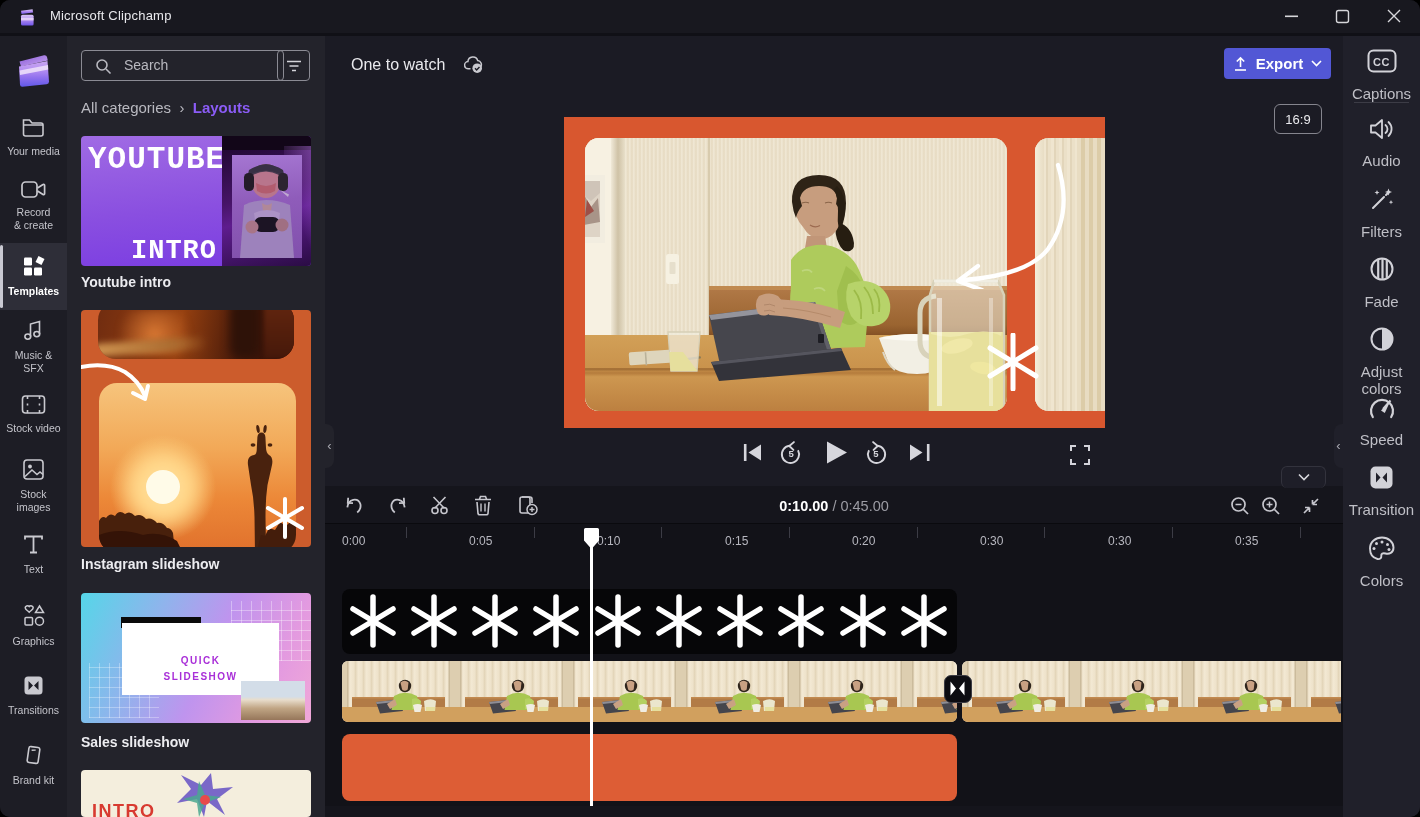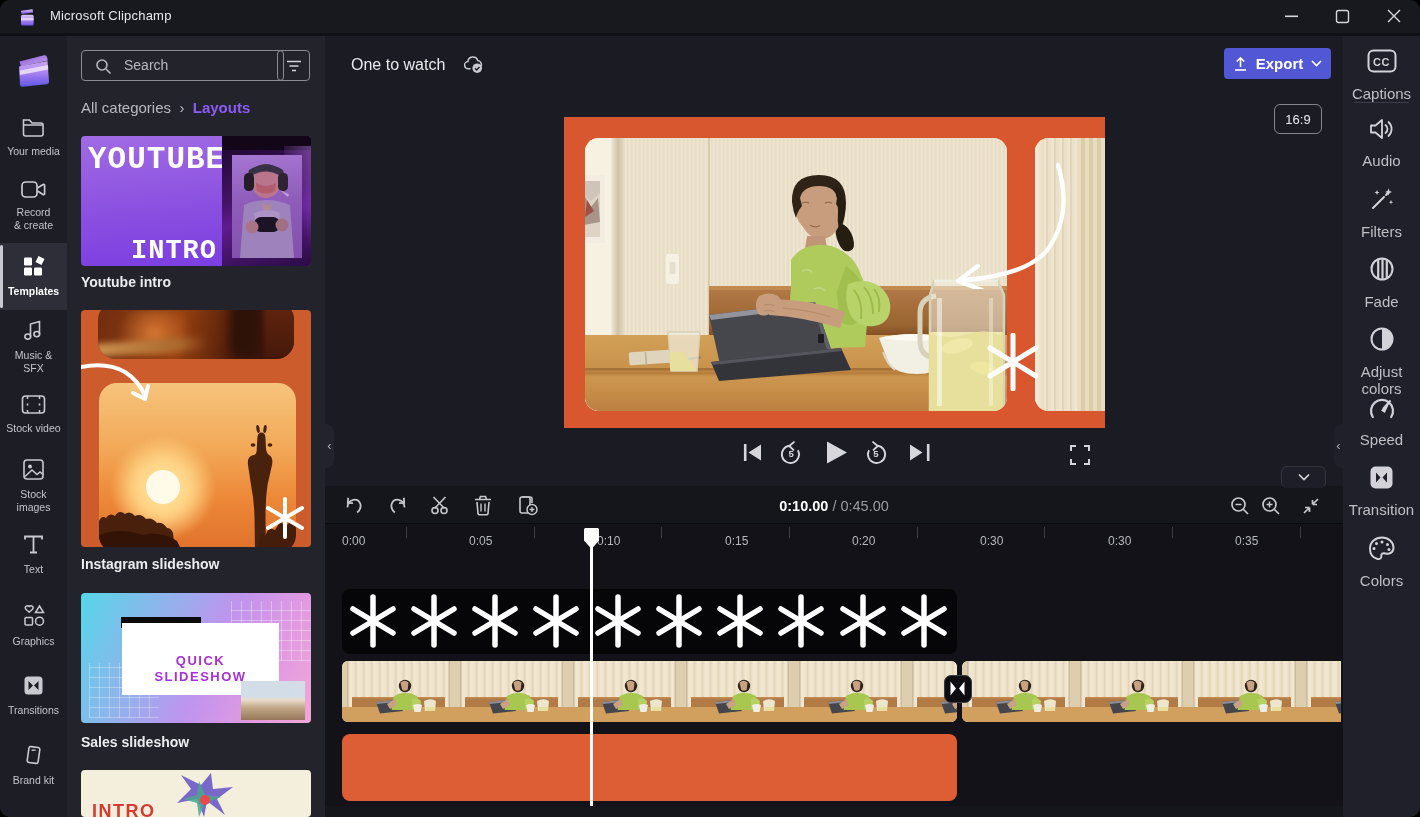--- a/index.html
+++ b/index.html
@@ -258,21 +258,21 @@
         <path d="M54 33 L66 39 L69 26" fill="none" stroke="#fff" stroke-width="4" stroke-linecap="round" stroke-linejoin="round"></path>
       </svg>
     </div>
     <div class="cardlbl" style="top:523px">Instagram slideshow</div>
 
     <div class="card" style="top:560px;height:130px;background:linear-gradient(115deg,#55d6e8,#8fb4ec 30%,#bf94ee 55%,#e39ae0 80%,#f0a8d8)">
       <div class="abs" style="left:150px;top:8px;width:80px;height:60px;background:repeating-linear-gradient(90deg,rgba(255,255,255,.35) 0 1px,transparent 1px 10px),repeating-linear-gradient(0deg,rgba(255,255,255,.35) 0 1px,transparent 1px 10px)"></div>
       <div class="abs" style="left:8px;top:70px;width:70px;height:55px;background:repeating-linear-gradient(90deg,rgba(255,255,255,.3) 0 1px,transparent 1px 10px),repeating-linear-gradient(0deg,rgba(255,255,255,.3) 0 1px,transparent 1px 10px)"></div>
       <div class="abs" style="left:40px;top:24px;width:80px;height:11px;background:#0a0a0a"></div>
       <div class="abs" style="left:41px;top:30px;width:157px;height:72px;background:#fff"></div>
-      <div class="abs" style="left:41px;top:30px;width:157px;height:92px;display:flex;align-items:center;justify-content:center;text-align:center;font-size:13px;font-weight:700;color:#a92fd8;letter-spacing:1.5px;line-height:16px">QUICK<br>SLIDESHOW</div>
+      <div class="abs" style="left:41px;top:30px;width:157px;height:92px;display:flex;align-items:center;justify-content:center;text-align:center;font-size:10px;font-weight:700;color:#a92fd8;letter-spacing:1.5px;line-height:16px">QUICK<br>SLIDESHOW</div>
       <div class="abs" style="left:160px;top:88px;width:64px;height:39px;background:linear-gradient(180deg,#d3dde8 40%,#e8ddcc 48%,#c0a584 70%,#96765a)"></div>
     </div>
     <div class="cardlbl" style="top:701px">Sales slideshow</div>
 
     <div class="card" style="top:737px;height:47px;background:#f4eedd">
       <svg class="abs" style="left:88px;top:3px" width="70" height="44" viewBox="0 0 70 44">
         <path d="M35 44 L28 26 L8 30 L22 16 L12 2 L32 12 L42 0 L44 16 L64 14 L48 26 L56 42 L38 28 Z" fill="#7a68c8"></path>
         <path d="M30 44 L28 30 L14 26 L28 22 L30 8 L36 22 L52 24 L36 30 Z" fill="#4aa890" opacity=".85"></path>
         <circle cx="36" cy="27" r="5" fill="#e84a4a"></circle>
       </svg>

